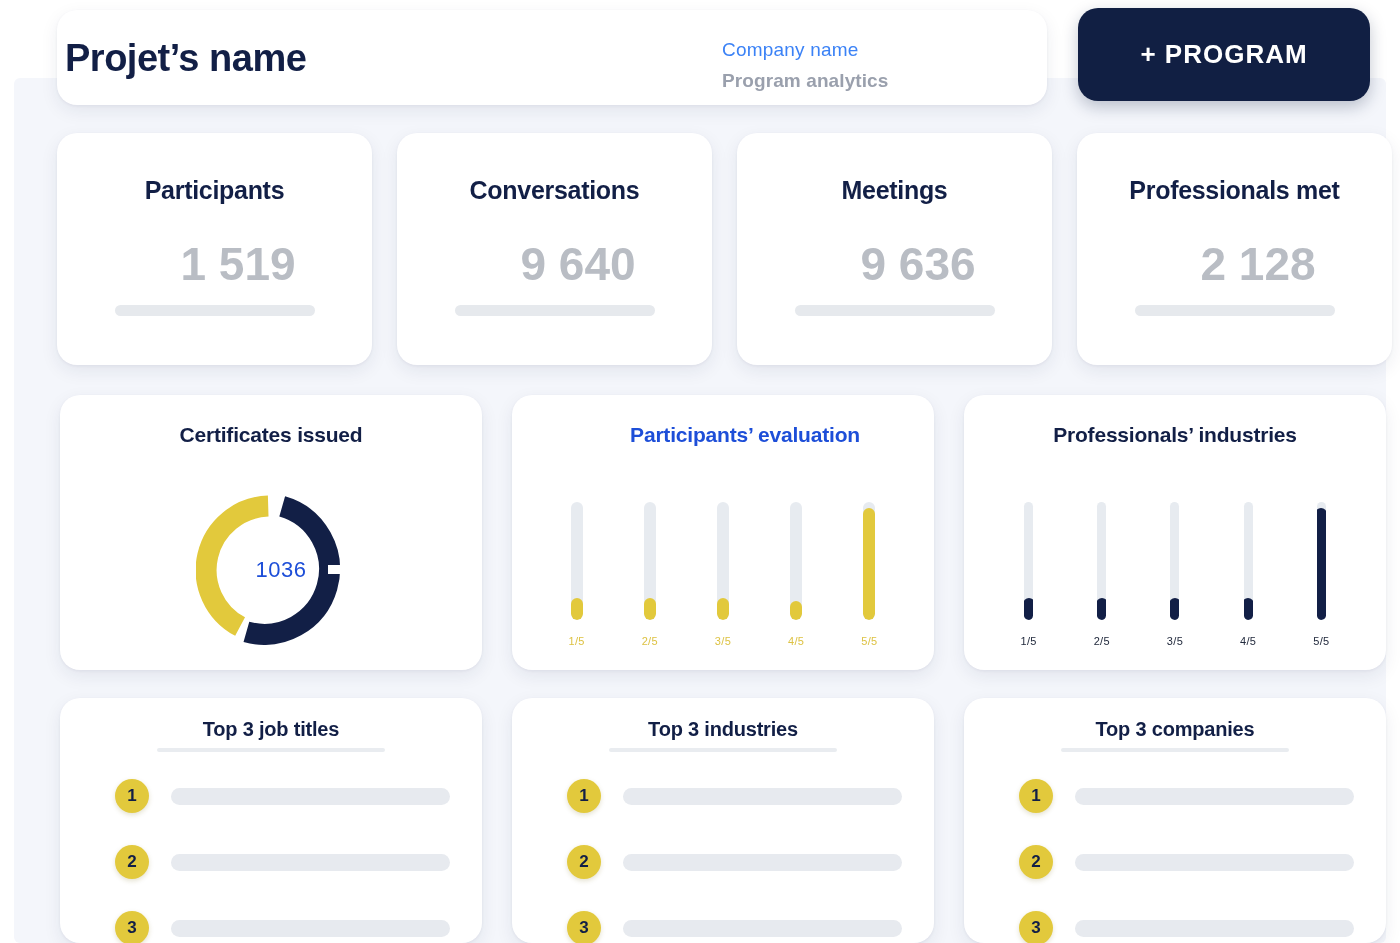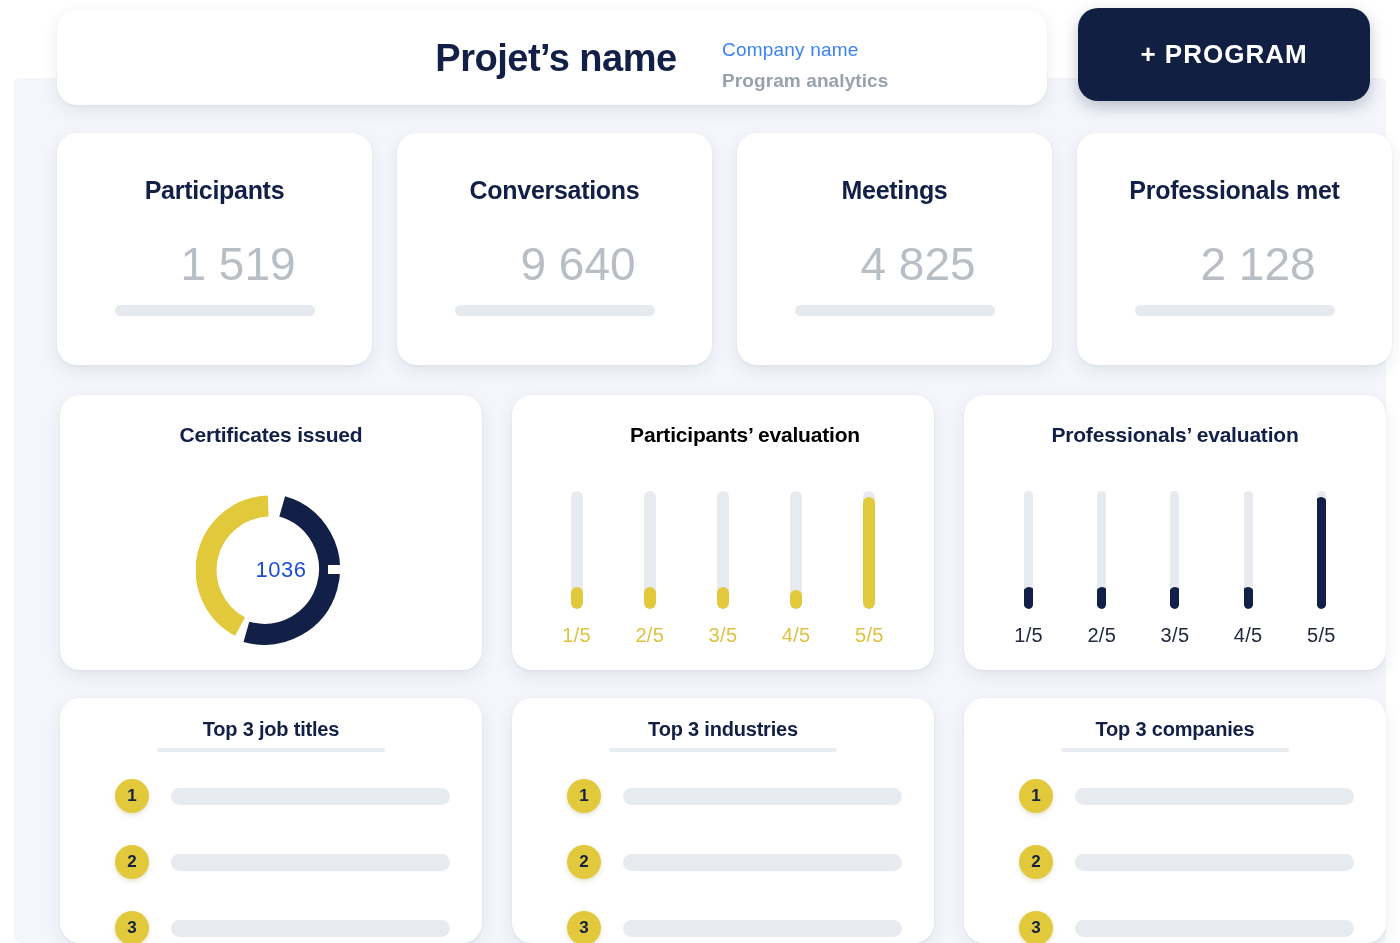--- a/index.html
+++ b/index.html
@@ -54,21 +54,20 @@
     align-items: center;
     padding-left: 0;
   }
 
   .project-title {
     position: absolute;
     left: 8px;
     right: 0;
     top: 50%;
     transform: translateY(-50%);
-    text-align: center;
     font-size: 38px;
     font-weight: bold;
     color: #121f46;
     letter-spacing: -0.5px;
   }
 
   .company-block {
     position: absolute;
     left: 665px;
     top: 28px;
@@ -127,21 +126,21 @@
     font-weight: bold;
     color: #121f46;
     letter-spacing: -0.3px;
   }
   .stat-value {
     position: absolute;
     left: 0; right: 0;
     top: 104px;
     text-align: center;
     font-size: 46px;
-    font-weight: normal;
+    font-weight: bold;
     color: #b9bdc4;
     letter-spacing: 0px;
     padding-left: 47px;
   }
   .stat-underline {
     position: absolute;
     left: 50%;
     transform: translateX(-50%);
     top: 172px;
     width: 200px;
@@ -163,21 +162,21 @@
   .mid-title {
     position: absolute;
     left: 0; right: 0;
     top: 28px;
     text-align: center;
     font-size: 21px;
     font-weight: bold;
     letter-spacing: -0.2px;
   }
   .title-navy  { color: #121f46; }
-  .title-yellow{ color: #000000; padding-left: 44px; }
+  .title-yellow{ color: #1d4ed8; padding-left: 44px; }
 
   
   .donut-wrap {
     position: absolute;
     left: 50%;
     transform: translateX(-50%);
     top: 100px;
     width: 150px;
     height: 150px;
   }
@@ -222,21 +221,21 @@
   .eval-track.thin  { width: 9px; }
   .eval-fill {
     position: absolute;
     left: 0; right: 0; bottom: 0;
     border-radius: 6px;
   }
   .fill-yellow { background: #e2c93c; }
   .fill-navy   { background: #121f46; }
   .eval-label {
     margin-top: 15px;
-    font-size: 20px;
+    font-size: 11px;
     letter-spacing: 0.3px;
   }
   .lab-yellow { color: #ddc243; }
   .lab-navy   { color: #222a3d; }
 
   
   .top-card {
     top: 698px;
     height: 245px;
     border-radius: 20px;
@@ -323,21 +322,21 @@
   </div>
 
   <div class="card stat-card s1">
     <div class="stat-label">Conversations</div>
     <div class="stat-value">9 640</div>
     <div class="stat-underline"></div>
   </div>
 
   <div class="card stat-card s2">
     <div class="stat-label">Meetings</div>
-    <div class="stat-value">4 825</div>
+    <div class="stat-value">9 636</div>
     <div class="stat-underline"></div>
   </div>
 
   <div class="card stat-card s3">
     <div class="stat-label">Professionals met</div>
     <div class="stat-value">2 128</div>
     <div class="stat-underline"></div>
   </div>
 
   <div class="card mid-card m0">
@@ -385,21 +384,21 @@
       <div class="eval-col">
         <div class="eval-track thick">
           <div class="eval-fill fill-yellow" style="height:95%"></div>
         </div>
         <div class="eval-label lab-yellow">5/5</div>
       </div>
     </div>
   </div>
 
   <div class="card mid-card m2">
-    <div class="mid-title title-navy">Professionals’ evaluation</div>
+    <div class="mid-title title-navy">Professionals’ industries</div>
     <div class="eval-group">
       <div class="eval-col">
         <div class="eval-track thin">
           <div class="eval-fill fill-navy" style="height:19%;width:12px;left:-1.5px;right:auto;"></div>
         </div>
         <div class="eval-label lab-navy">1/5</div>
       </div>
       <div class="eval-col">
         <div class="eval-track thin">
           <div class="eval-fill fill-navy" style="height:19%;width:12px;left:-1.5px;right:auto;"></div>

